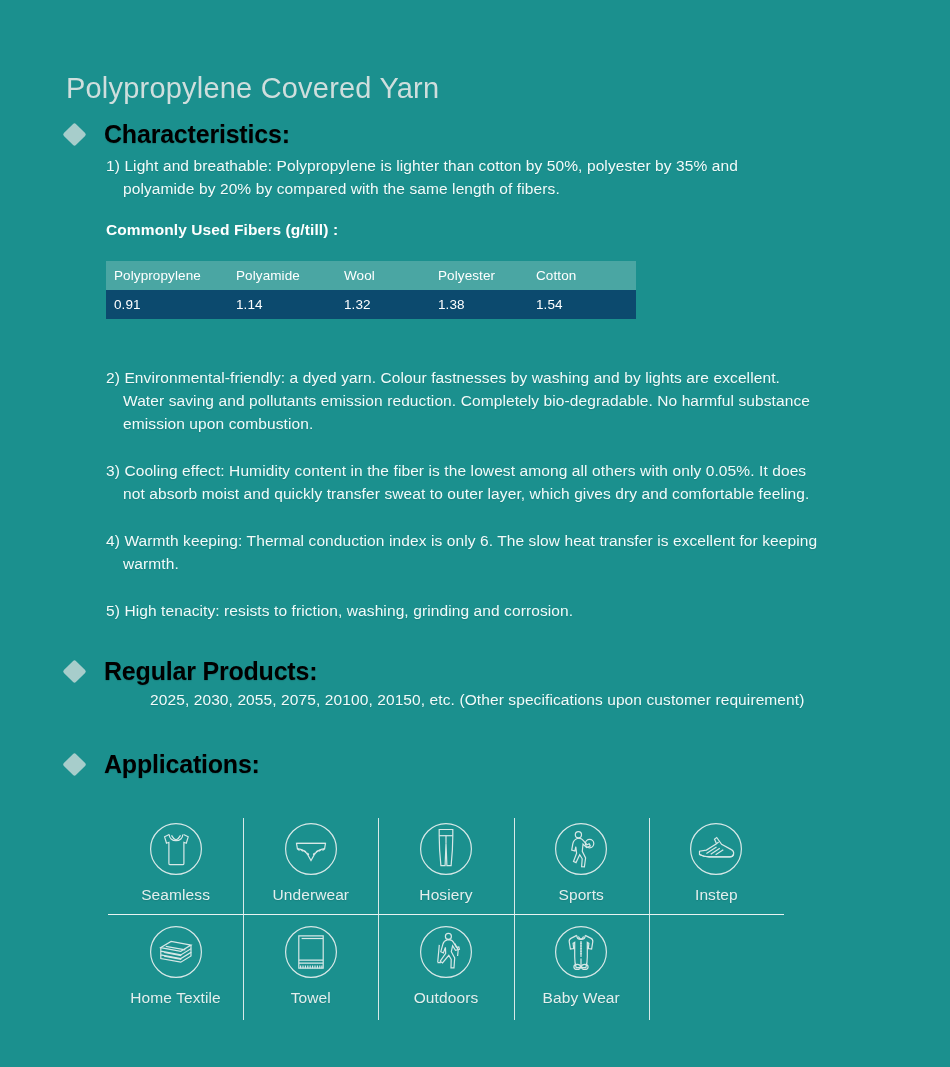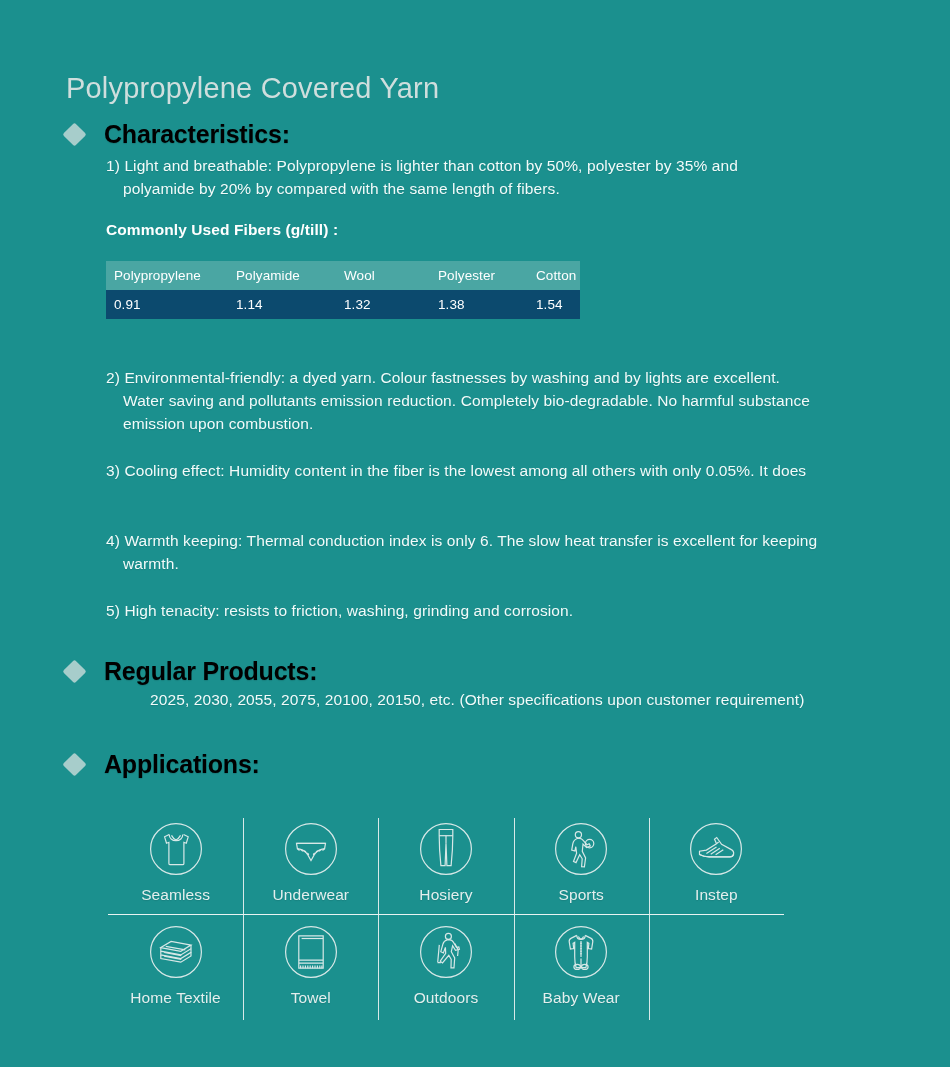--- a/index.html
+++ b/index.html
@@ -50,21 +50,21 @@
   .para .ind{display:block;padding-left:17px;}
 
   
   .table-cap{
     position:absolute;left:106px;top:221px;
     font-size:15.5px;font-weight:bold;color:#ffffff;
     letter-spacing:.1px;
   }
   .fiber-table{
     position:absolute;left:106px;top:261px;
-    width:474px;border-collapse:collapse;
+    width:530px;border-collapse:collapse;
     table-layout:fixed;
   }
   .fiber-table th,.fiber-table td{
     text-align:left;font-weight:normal;
     font-size:13.5px;color:#ffffff;
     padding:7px 0 7px 8px;
     letter-spacing:.1px;
   }
   .fiber-table thead tr{background:#4aa6a3;}
   .fiber-table tbody tr{background:#157478;}
@@ -151,20 +151,21 @@
   </table>
 
   <div class="para" style="top:366px;">
     <span>2) Environmental-friendly: a dyed yarn. Colour fastnesses by washing and by lights are excellent.</span>
     <span class="ind">Water saving and pollutants emission reduction. Completely bio-degradable. No harmful substance</span>
     <span class="ind">emission upon combustion.</span>
   </div>
 
   <div class="para" style="top:459px;">
     <span>3) Cooling effect: Humidity content in the fiber is the lowest among all others with only 0.05%. It does</span>
+    <span class="ind">not absorb moist and quickly transfer sweat to outer layer, which gives dry and comfortable feeling.</span>
   </div>
 
   <div class="para" style="top:529px;">
     <span>4) Warmth keeping: Thermal conduction index is only 6. The slow heat transfer is excellent for keeping</span>
     <span class="ind">warmth.</span>
   </div>
 
   <div class="para" style="top:599px;">
     <span>5) High tenacity: resists to friction, washing, grinding and corrosion.</span>
   </div>

